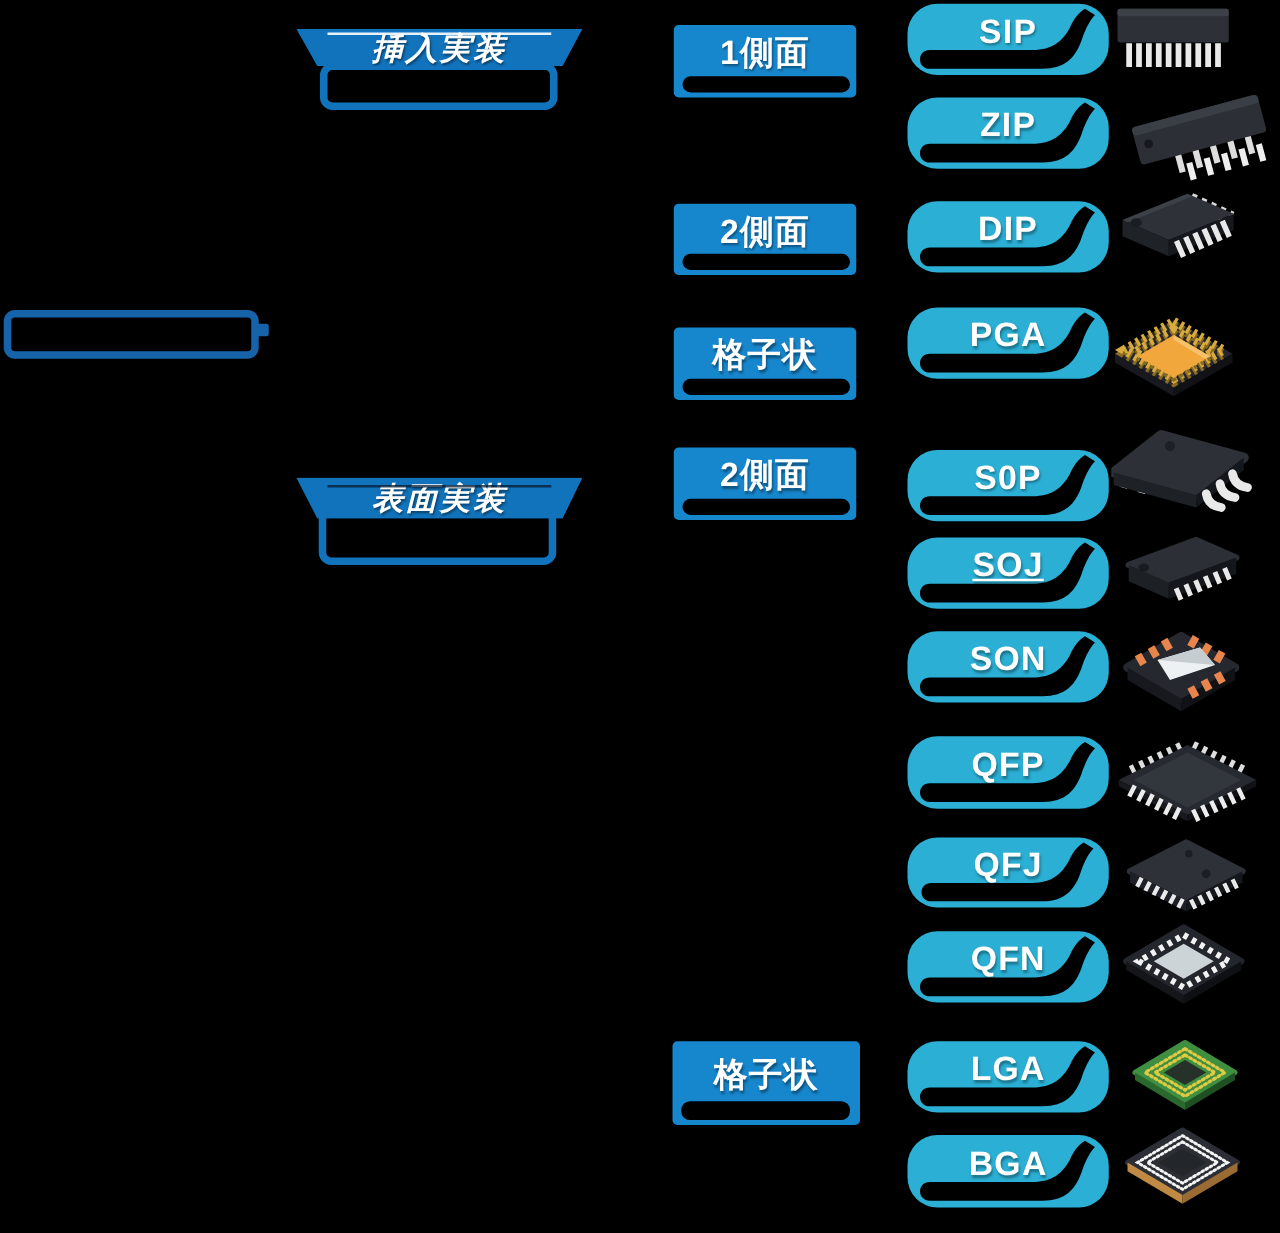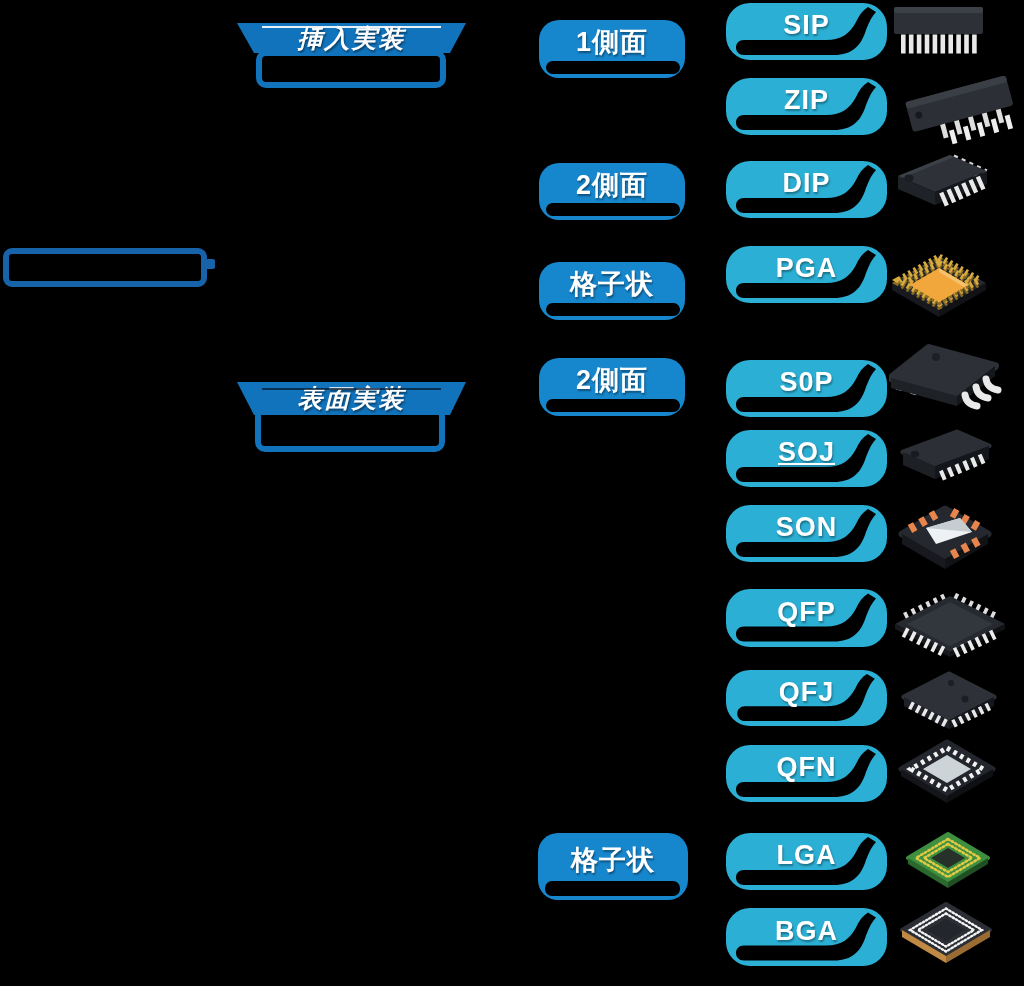--- a/index.html
+++ b/index.html
@@ -17,21 +17,21 @@
   .ribbon{position:absolute;left:0;top:0;width:229px;background:#1173bc;
           clip-path:polygon(0 0,100% 0,93% 100%,7.4% 100%);
           display:flex;align-items:center;justify-content:center;
           color:#fff;font-size:25px;font-weight:700;letter-spacing:2px;
           text-shadow:1px 2px 2px rgba(0,0,0,.45);}
   .accent{position:absolute;left:25px;right:25px;height:2px;}
   .accent.light{background:rgba(255,255,255,.9);top:3px;}
   .accent.dark{background:rgba(4,26,48,.75);top:6px;}
 
   
-  .cat{position:absolute;background:#1787cd;border-radius:20px;box-sizing:border-box;
+  .cat{position:absolute;background:#1787cd;border-radius:4px;box-sizing:border-box;
        display:flex;align-items:center;justify-content:center;padding-bottom:14px;
        color:#fff;font-size:27px;font-weight:600;letter-spacing:1px;
        text-shadow:1px 2px 2px rgba(0,0,0,.4);}
   .cat .bar{position:absolute;left:7px;right:5px;bottom:4px;height:13px;background:#000;border-radius:7px;}
 
   
   .pkg{position:absolute;left:726px;width:161px;height:57px;background:#2bafd4;border-radius:24px;
        box-sizing:border-box;display:flex;align-items:center;justify-content:center;padding-bottom:12px;
        color:#fff;font-size:27px;font-weight:600;letter-spacing:1px;
        text-shadow:1px 2px 2px rgba(0,0,0,.35);}

